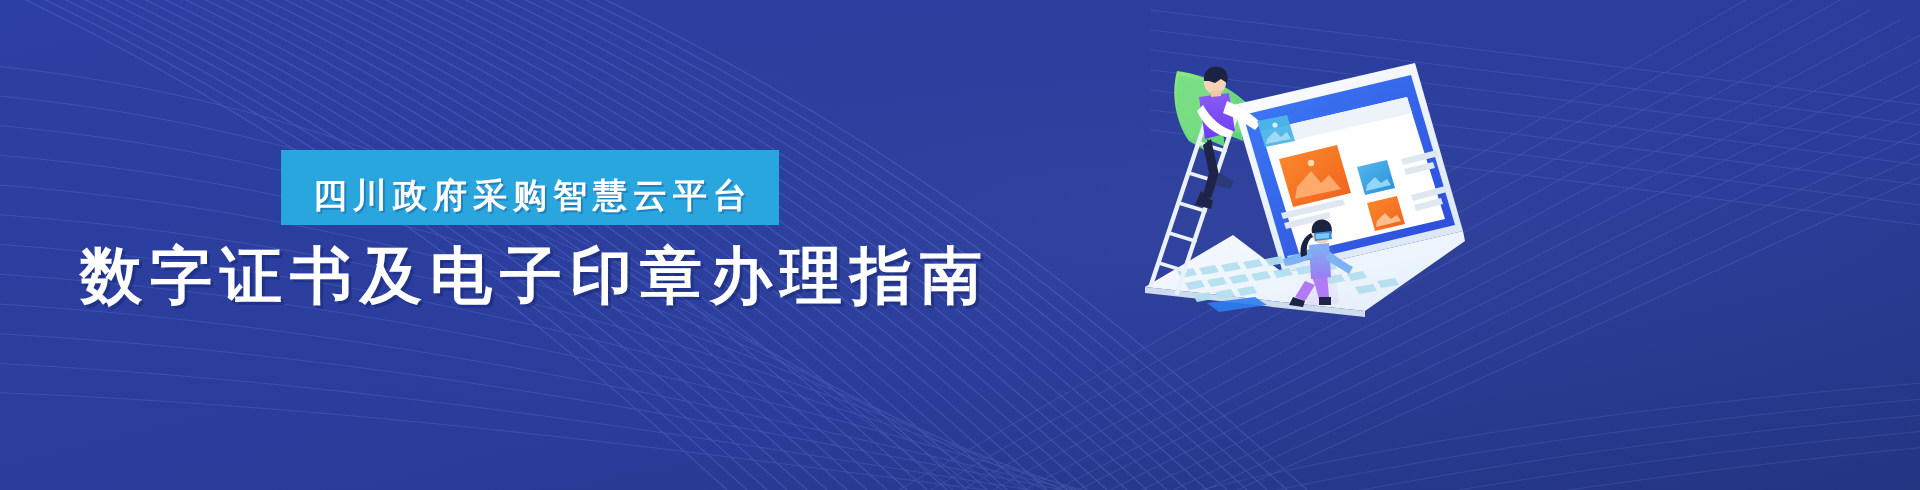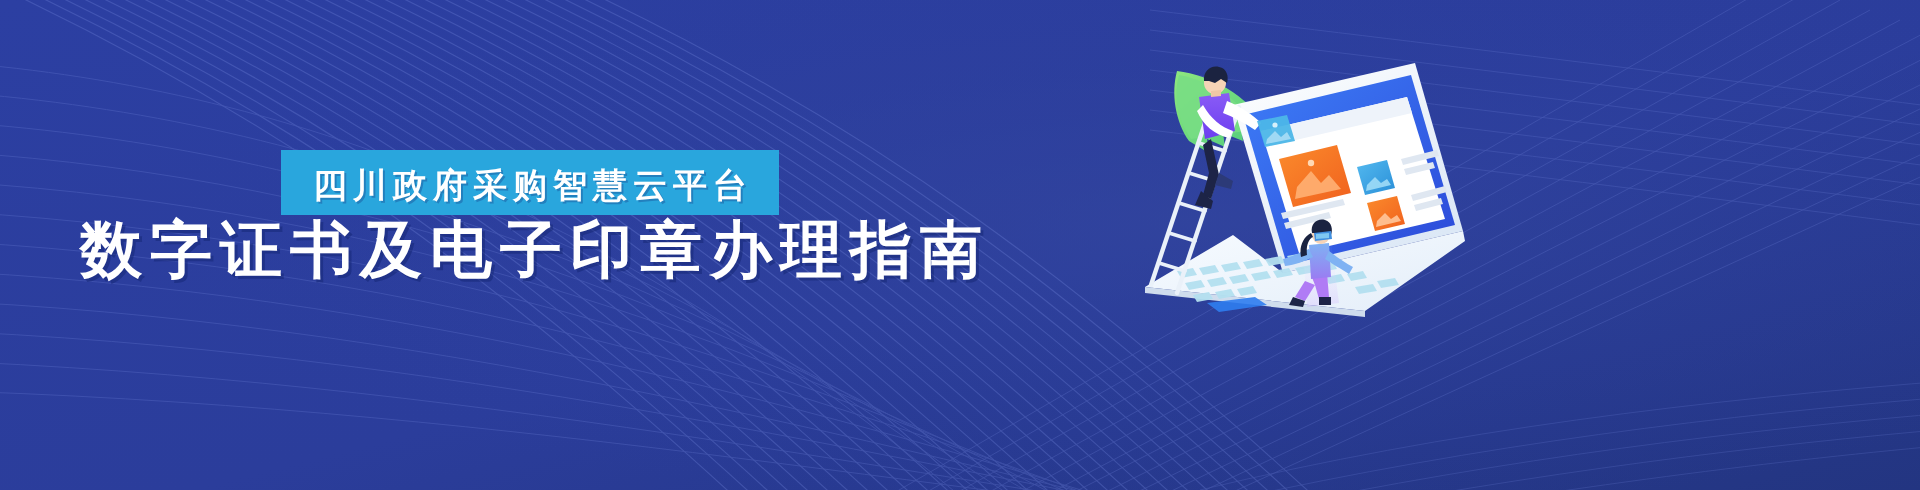--- a/index.html
+++ b/index.html
@@ -48,26 +48,27 @@
     display: flex;
     justify-content: center;
   }
   .badge {
     display: inline-block;
     background: #29a6dd;
     color: #ffffff;
     font-size: 34px;
     font-weight: bold;
     letter-spacing: 6px;
-    padding: 18px 26px 13px 32px;
+    padding: 28px 26px 13px 32px;
     line-height: 1;
     text-shadow: 2px 2px 0 rgba(20,40,120,0.30);
     white-space: nowrap;
   }
   .main-title {
+    margin-top: 16px;
     color: #ffffff;
     font-size: 62px;
     font-weight: bold;
     letter-spacing: 8px;
     line-height: 1.12;
     padding-left: 10px;
     white-space: nowrap;
     text-shadow: 3px 3px 0 rgba(18,36,110,0.45);
   }
 

